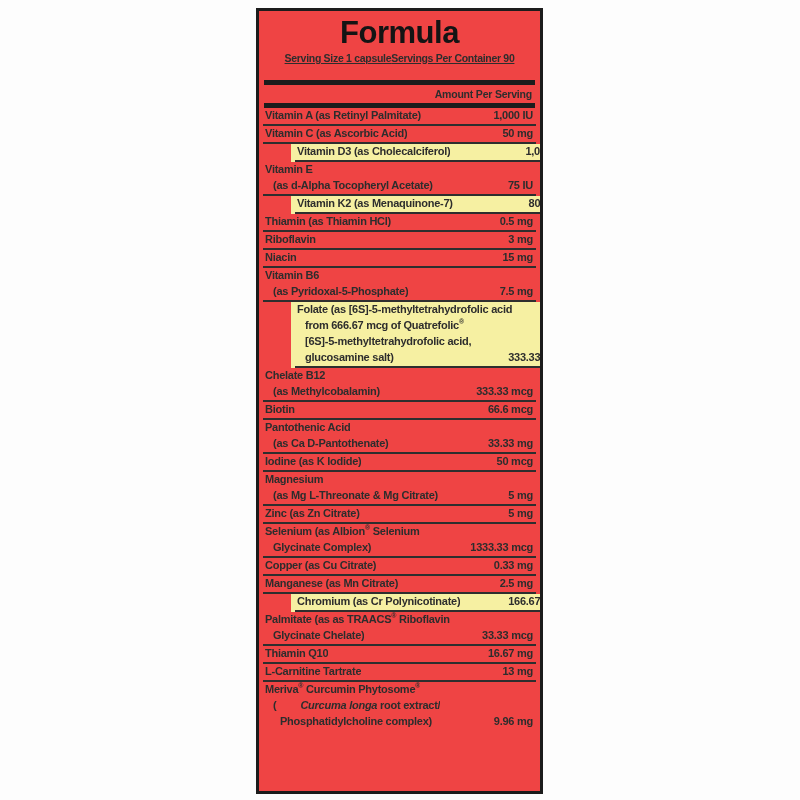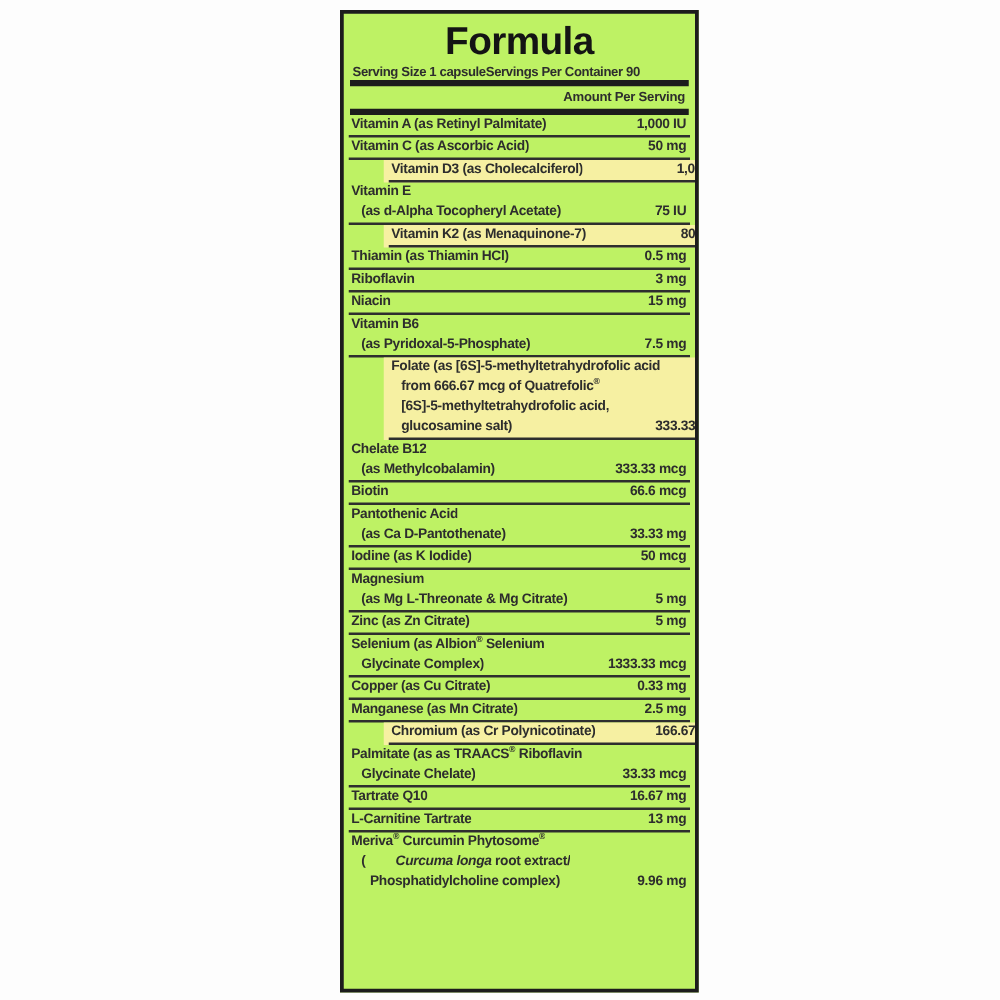--- a/index.html
+++ b/index.html
@@ -2,35 +2,35 @@
 <html style="--hl: #f6f0a2; --border: #1c1c1c; --text: #2d2d2d;"><head>
 <meta charset="utf-8">
 <style>
   html, body { margin:0; padding:0; }
   body {
     width:800px; height:800px; position:relative;
     background:#fdfdfd;
     font-family:"Liberation Sans", sans-serif;
   }
   .label-box {
-    position:absolute; left:272px; top:8px;
+    position:absolute; left:256px; top:8px;
     width:287px; height:786px; box-sizing:border-box;
     border:3px solid var(--border, #1c1c1c);
-    background:#bef264;
+    background:#ef4444;
     color:var(--text, #2d2d2d);
     overflow:hidden;
   }
   .title {
     text-align:center; font-size:31px; font-weight:700;
     color:#141414; margin:4px 0 1px 0; letter-spacing:-0.5px;
   }
   .serving-line {
-    display:flex; justify-content:flex-start;
+    display:flex; justify-content:center;
     padding:0 7px; font-size:10.5px; font-weight:700;
-    letter-spacing:-0.3px; margin-bottom:0; white-space:nowrap;
+    letter-spacing:-0.3px; margin-bottom:16px; white-space:nowrap;text-decoration:underline;
   }
   .bar { height:5px; background:var(--border, #1c1c1c); margin:0 5px; }
   .amount-header {
     text-align:right; font-size:10.5px; font-weight:700;
     padding:3px 8px 3px 0; letter-spacing:-0.2px;
   }
   .rows { width:100%; }
   .row { width:100%; }
   .row.hl { background:var(--hl, #f6f0a2);margin-left:32px; }
   .row::after {
@@ -216,21 +216,21 @@
         <div class="line">
           <span class="name ind0"><span>Palmitate (as as TRAACS</span><sup>®</sup><span> Riboflavin</span></span>
         </div>
         <div class="line">
           <span class="name ind1"><span>Glycinate Chelate)</span></span>
           <span class="amount">33.33 mcg</span>
         </div>
       </div>
       <div class="row">
         <div class="line">
-          <span class="name ind0"><span>Tartrate Q10</span></span>
+          <span class="name ind0"><span>Thiamin Q10</span></span>
           <span class="amount">16.67 mg</span>
         </div>
       </div>
       <div class="row">
         <div class="line">
           <span class="name ind0"><span>L-Carnitine Tartrate</span></span>
           <span class="amount">13 mg</span>
         </div>
       </div>
       <div class="row">

